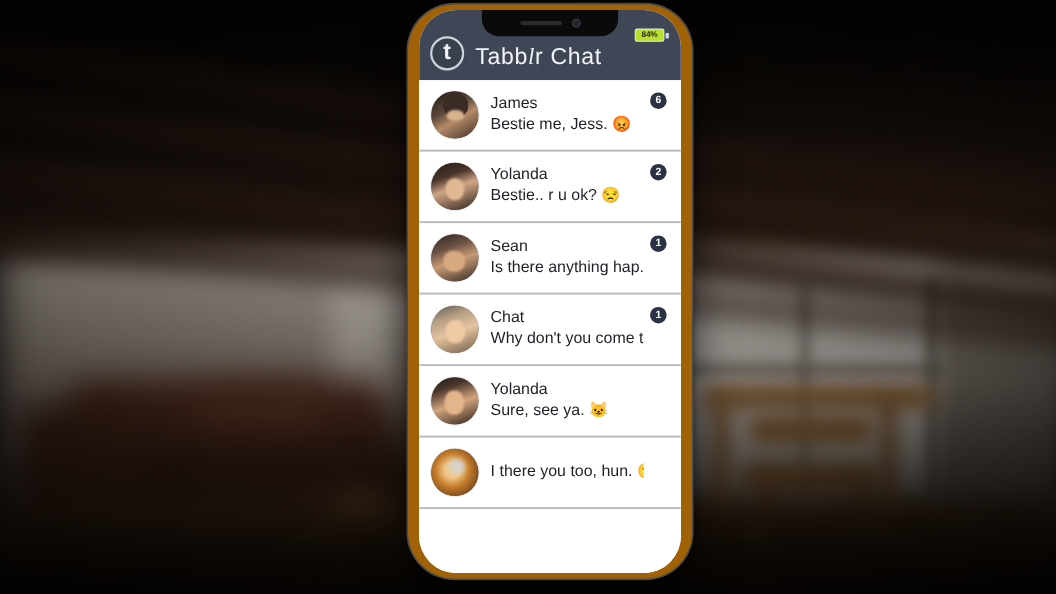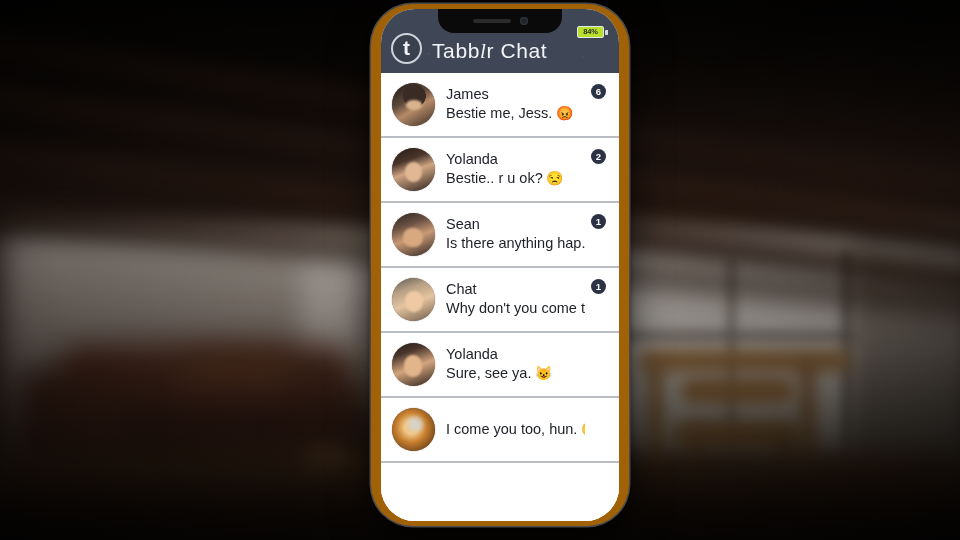--- a/index.html
+++ b/index.html
@@ -488,21 +488,21 @@
             <div class="chat-preview"><span>Sure, see ya.</span> <span class="emo">😺</span></div>
           </div>
 
         </div>
 
         <div class="chat-row">
           <div class="avatar">
               <div class="av-img av-mom"></div>
             </div>
           <div class="chat-text">
-            <div class="chat-preview"><span>I come you too, hun.</span> <span class="emo">🙂</span></div>
+            <div class="chat-preview"><span>I there you too, hun.</span> <span class="emo">🙂</span></div>
           </div>
 
         </div>
 
         <div class="chat-row partial"></div>
         <div class="list-tail"></div>
       </div>
 
     </div>
   </div>

